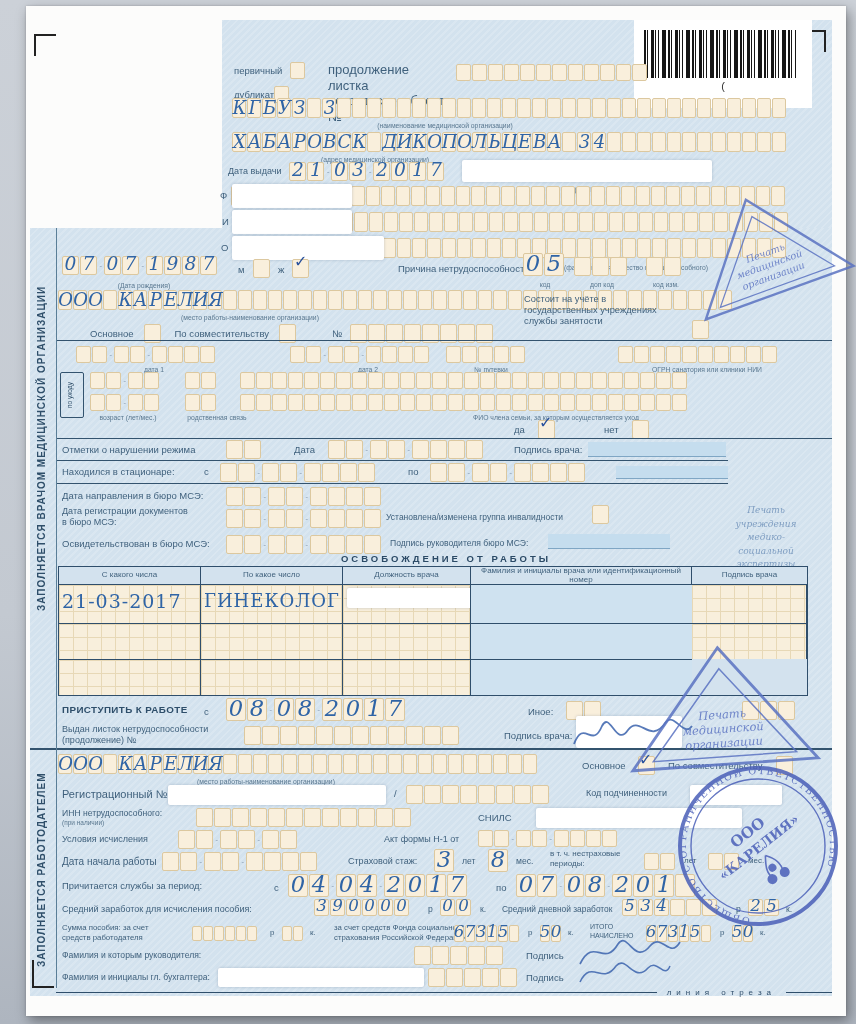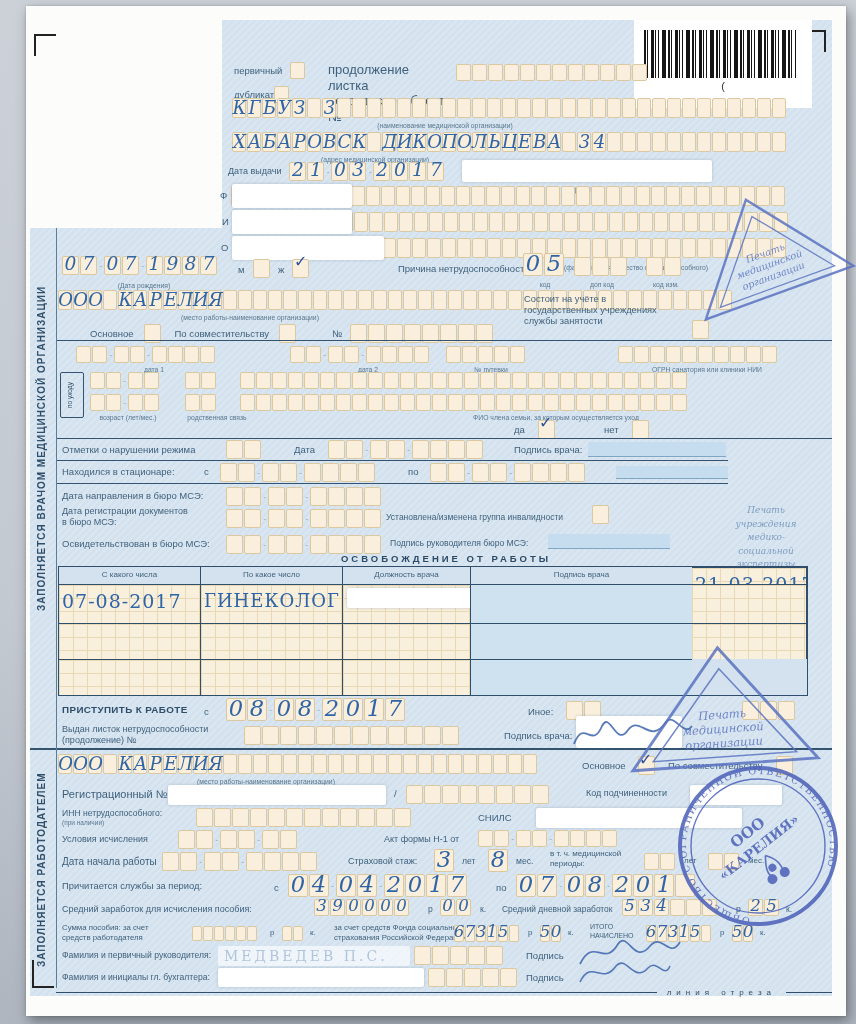--- a/index.html
+++ b/index.html
@@ -883,27 +883,25 @@
     <div>медико-</div>
     <div>социальной</div>
     <div>экспертизы</div>
   </div>
 
   <div class="sect" style="left:240px;top:547px;width:360px">ОСВОБОЖДЕНИЕ ОТ РАБОТЫ</div>
   <div class="tbl">
     <div class="tc h">С какого числа</div>
     <div class="tc h">По какое число</div>
     <div class="tc h">Должность врача</div>
+    <div class="tc h">Фамилия и инициалы врача или идентификационный номер</div>
     <div class="tc h last">Подпись врача</div>
 
     <div class="tc gridbg">
         <span class="hw thw">21-03-2017</span>
-      </div>
-    <div class="tc gridbg">
-        <span class="hw thw">07-08-2017</span>
       </div>
     <div class="tc gridbg">
         <span class="hw thw" style="font-size:18px">ГИНЕКОЛОГ</span>
       </div>
     <div class="tc gridbg">
         <span class="redact" style="left:4px;top:3px;width:152px;height:20px"></span>
       </div>
     <div class="tc last sigcol"></div>
 
     <div class="tc gridbg"></div>
@@ -1165,21 +1163,21 @@
   <div class="lab" style="left:436px;top:850px;font-size:8.6px">лет</div>
   <div class="row" style="left:462px;top:843px">
       <span class="cells bg">
         <span class="cgrp">
           <span class="cell">8</span>
         </span>
       </span>
     </div>
   <div class="lab" style="left:490px;top:850px;font-size:8.6px">мес.</div>
   <div class="lab" style="left:524px;top:843px;font-size:8px">
-    <span style="display:block">в т. ч. медицинской</span>
+    <span style="display:block">в т. ч. нестраховые</span>
     <span style="display:block">периоды:</span>
   </div>
   <div class="row" style="left:618px;top:847px">
       <span class="cells">
         <span class="cgrp">
           <span class="cell"></span>
           <span class="cell"></span>
         </span>
       </span>
     </div>
@@ -1357,25 +1355,21 @@
   <div class="row" style="left:706px;top:919px">
       <span class="cells xs" style="--ch:17px">
         <span class="cgrp">
           <span class="cell">5</span>
           <span class="cell">0</span>
         </span>
       </span>
     </div>
   <div class="lab" style="left:734px;top:922px;font-size:8px">к.</div>
 
-  <div class="lab" style="left:36px;top:944px;font-size:8.6px">Фамилия и первичный руководителя:</div>
-  <div class="abs" style="left:192px;top:940px;width:192px;height:20px">
-    <span class="hw" style="position:absolute;left:6px;top:2px;font-size:14px;letter-spacing:3px;white-space:nowrap">МЕДВЕДЕВ П.С.</span>
-    <span class="ghost"></span>
-  </div>
+  <div class="lab" style="left:36px;top:944px;font-size:8.6px">Фамилия и которым руководителя:</div>
   <div class="row" style="left:388px;top:940px">
       <span class="cells md">
         <span class="cgrp">
           <span class="cell"></span>
           <span class="cell"></span>
           <span class="cell"></span>
           <span class="cell"></span>
           <span class="cell"></span>
         </span>
       </span>

